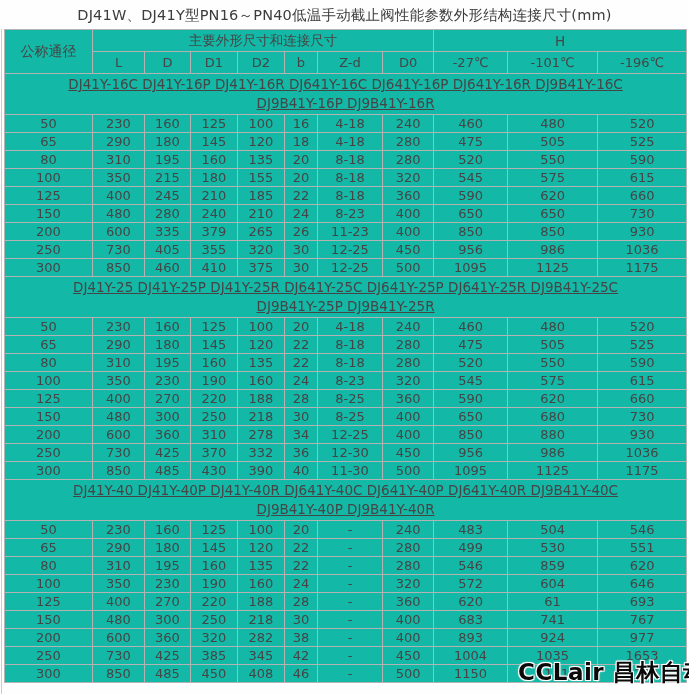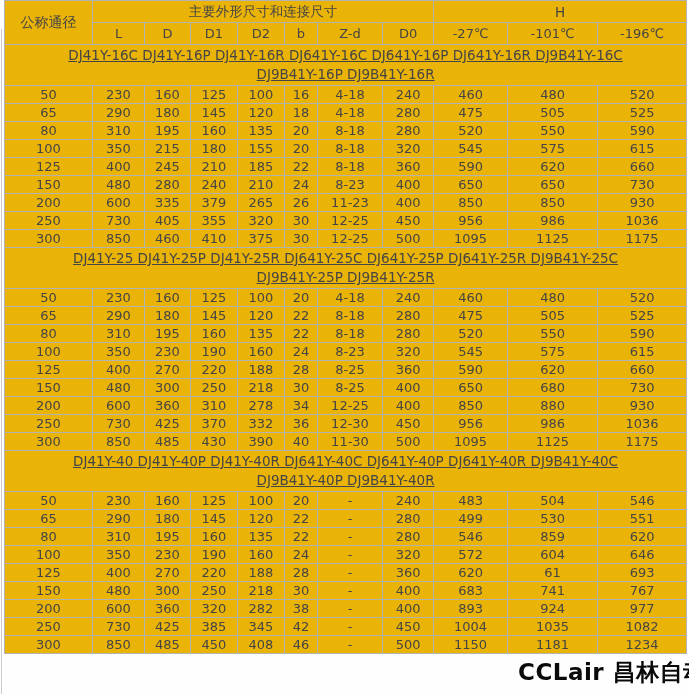--- a/index.html
+++ b/index.html
@@ -30,21 +30,21 @@
     color: #3c3c3c;
     padding: 6px 0 4px 0;
     letter-spacing: 0.2px;
     white-space: nowrap;
   }
   table.spec {
     border-collapse: collapse;
     table-layout: fixed;
     width: 683px;
     margin-left: 4px;
-    background: #eab308;
+    background: #14b8a6;
   }
   table.spec th, table.spec td {
     border: 1px solid #b3b3b3;
     text-align: center;
     vertical-align: middle;
     padding: 0;
     color: #454545;
     font-weight: normal;
     white-space: nowrap;
     overflow: hidden;
@@ -78,20 +78,21 @@
       -1px  1px 0 #ffffff, 1px  1px 0 #ffffff,
        0 0 3px #ffffff;
   }
 </style>
 </head>
 <body>
 
 <div class="page">
   <div class="edge-line"></div>
 
+  <div class="title">DJ41W、DJ41Y型PN16～PN40低温手动截止阀性能参数外形结构连接尺寸(mm)</div>
 
   <table class="spec">
     <colgroup>
       <col style="width:88px">
         <col style="width:52px">
         <col style="width:46px">
       <col style="width:47px">
         <col style="width:47px">
         <col style="width:33px">
       <col style="width:65px">
@@ -480,21 +481,21 @@
           <td>250</td>
           <td>730</td>
           <td>425</td>
           <td>385</td>
           <td>345</td>
           <td>42</td>
           <td>-</td>
           <td>450</td>
           <td>1004</td>
           <td>1035</td>
-          <td>1082</td>
+          <td>1653</td>
         </tr>
         <tr>
           <td>300</td>
           <td>850</td>
           <td>485</td>
           <td>450</td>
           <td>408</td>
           <td>46</td>
           <td>-</td>
           <td>500</td>

